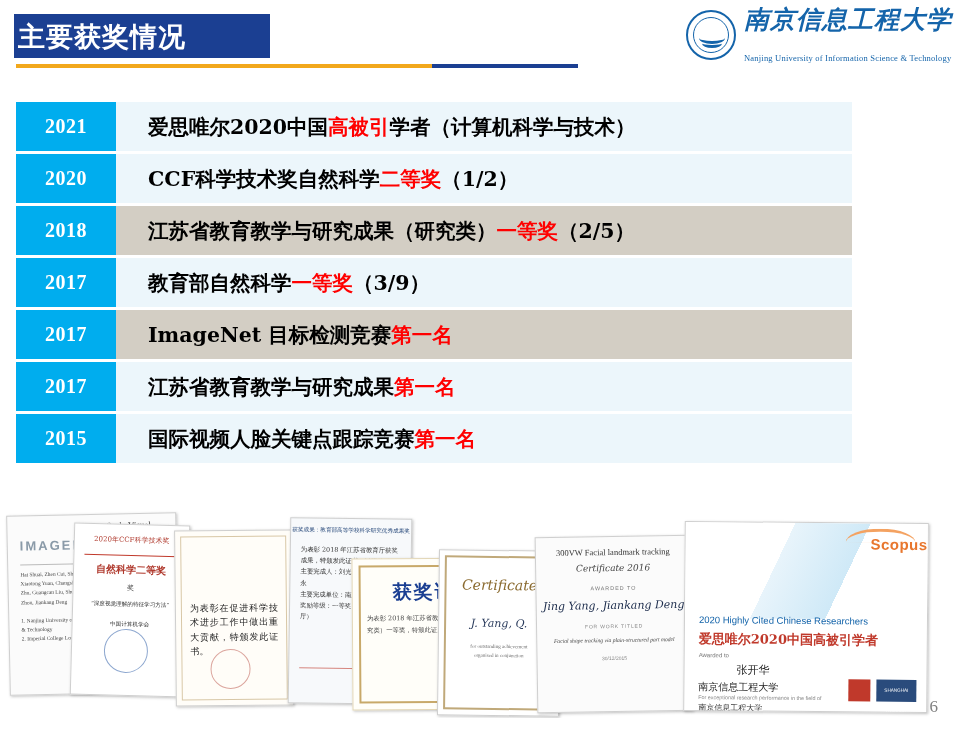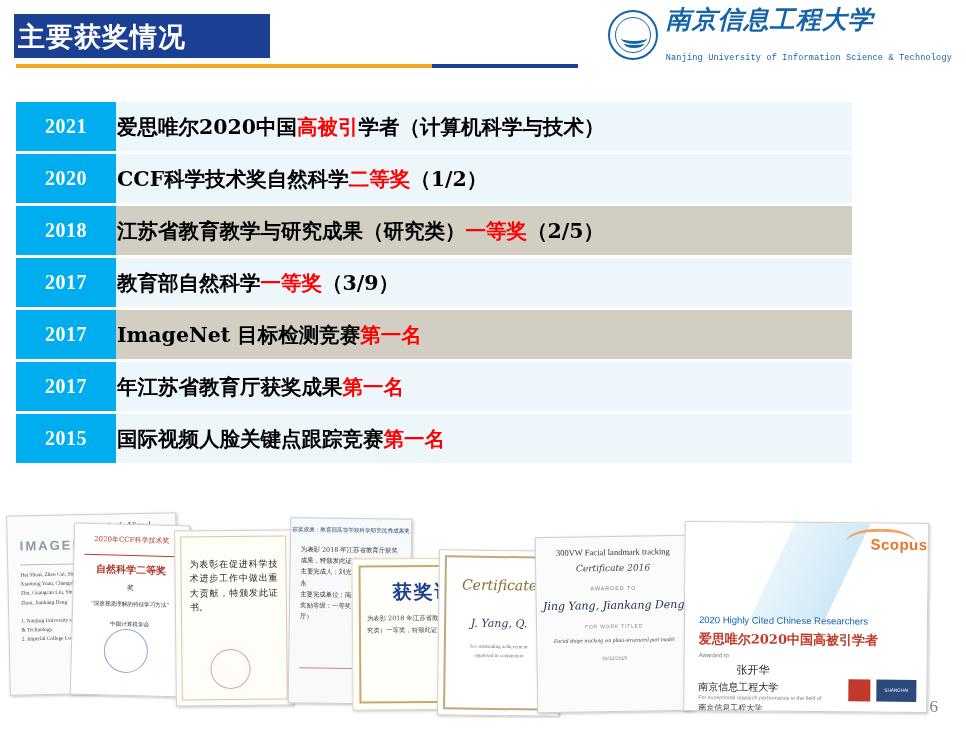--- a/index.html
+++ b/index.html
@@ -95,26 +95,25 @@
     font-family: "DejaVu Serif", serif;
     font-weight: bold;
     font-size: 25px;
     font-style: italic;
     letter-spacing: 1px;
     line-height: 1.05;
     white-space: nowrap;
   }
   .logo-en {
     color: #1464aa;
-    font-family: Liberation Mono, monospace;
+    font-family: Liberation Serif, serif;
     font-size: 8.5px;
     letter-spacing: 0.2px;
     white-space: nowrap;
     margin-top: 20px;
-    text-align: right;
   }
 
   
   .award-table {
     position: absolute;
     left: 16px;
     top: 99px;
     width: 836px;
     border-collapse: separate;
     border-spacing: 0 3px;
@@ -125,21 +124,21 @@
     width: 100px;
     background: #00adee;
     color: #ffffff;
     text-align: center;
     font-family: "Liberation Serif", serif;
     font-weight: bold;
     font-size: 20px;
     letter-spacing: 0.5px;
   }
   .desc-cell {
-    padding-left: 1px;
+    padding-left: 32px;
     font-family: "DejaVu Serif", serif;
     font-weight: bold;
     font-size: 20.5px;
     color: #000000;
     white-space: nowrap;
   }
   .row-light .desc-cell { background: #ecf6fb; }
   .row-dark .desc-cell  { background: #d3cec4; }
   .hl-red { color: #ff0000; }
 
@@ -212,21 +211,21 @@
   }
 
   #cert-jiangsu {
     left: 175px; top: 22px; width: 118px; height: 176px;
     transform: rotate(-0.6deg);
     background: #fffdf8;
   }
   #cert-jiangsu .cn {
     position: absolute; left: 14px; right: 14px;
     font-family: "DejaVu Serif", serif; color: #222;
-    font-size: 9px; line-height: 1.6; text-align: justify;
+    font-size: 9px; line-height: 1.6; text-align: justify; margin-top: 44px;
   }
   #cert-jiangsu .seal {
     position: absolute; left: 34px; bottom: 16px;
     width: 40px; height: 40px; border-radius: 50%;
     border: 1.5px solid #b03a2e; opacity: .45;
   }
 
   #cert-moe {
     left: 289px; top: 10px; width: 122px; height: 186px;
     transform: rotate(0.8deg);
@@ -447,21 +446,21 @@
       <tr class="row-light">
         <td class="year-cell">2017</td>
         <td class="desc-cell"><span>教育部自然科学</span><span class="hl-red">一等奖</span><span>（3/9）</span></td>
       </tr>
       <tr class="row-dark">
         <td class="year-cell">2017</td>
         <td class="desc-cell"><span>ImageNet 目标检测竞赛</span><span class="hl-red">第一名</span></td>
       </tr>
       <tr class="row-light">
         <td class="year-cell">2017</td>
-        <td class="desc-cell"><span>年江苏省教育厅获奖成果</span><span class="hl-red">第一名</span></td>
+        <td class="desc-cell"><span>江苏省教育教学与研究成果</span><span class="hl-red">第一名</span></td>
       </tr>
       <tr class="row-light">
         <td class="year-cell">2015</td>
         <td class="desc-cell"><span>国际视频人脸关键点跟踪竞赛</span><span class="hl-red">第一名</span></td>
       </tr>
     </tbody>
 </table>
 
 <div class="photo-strip">
 

